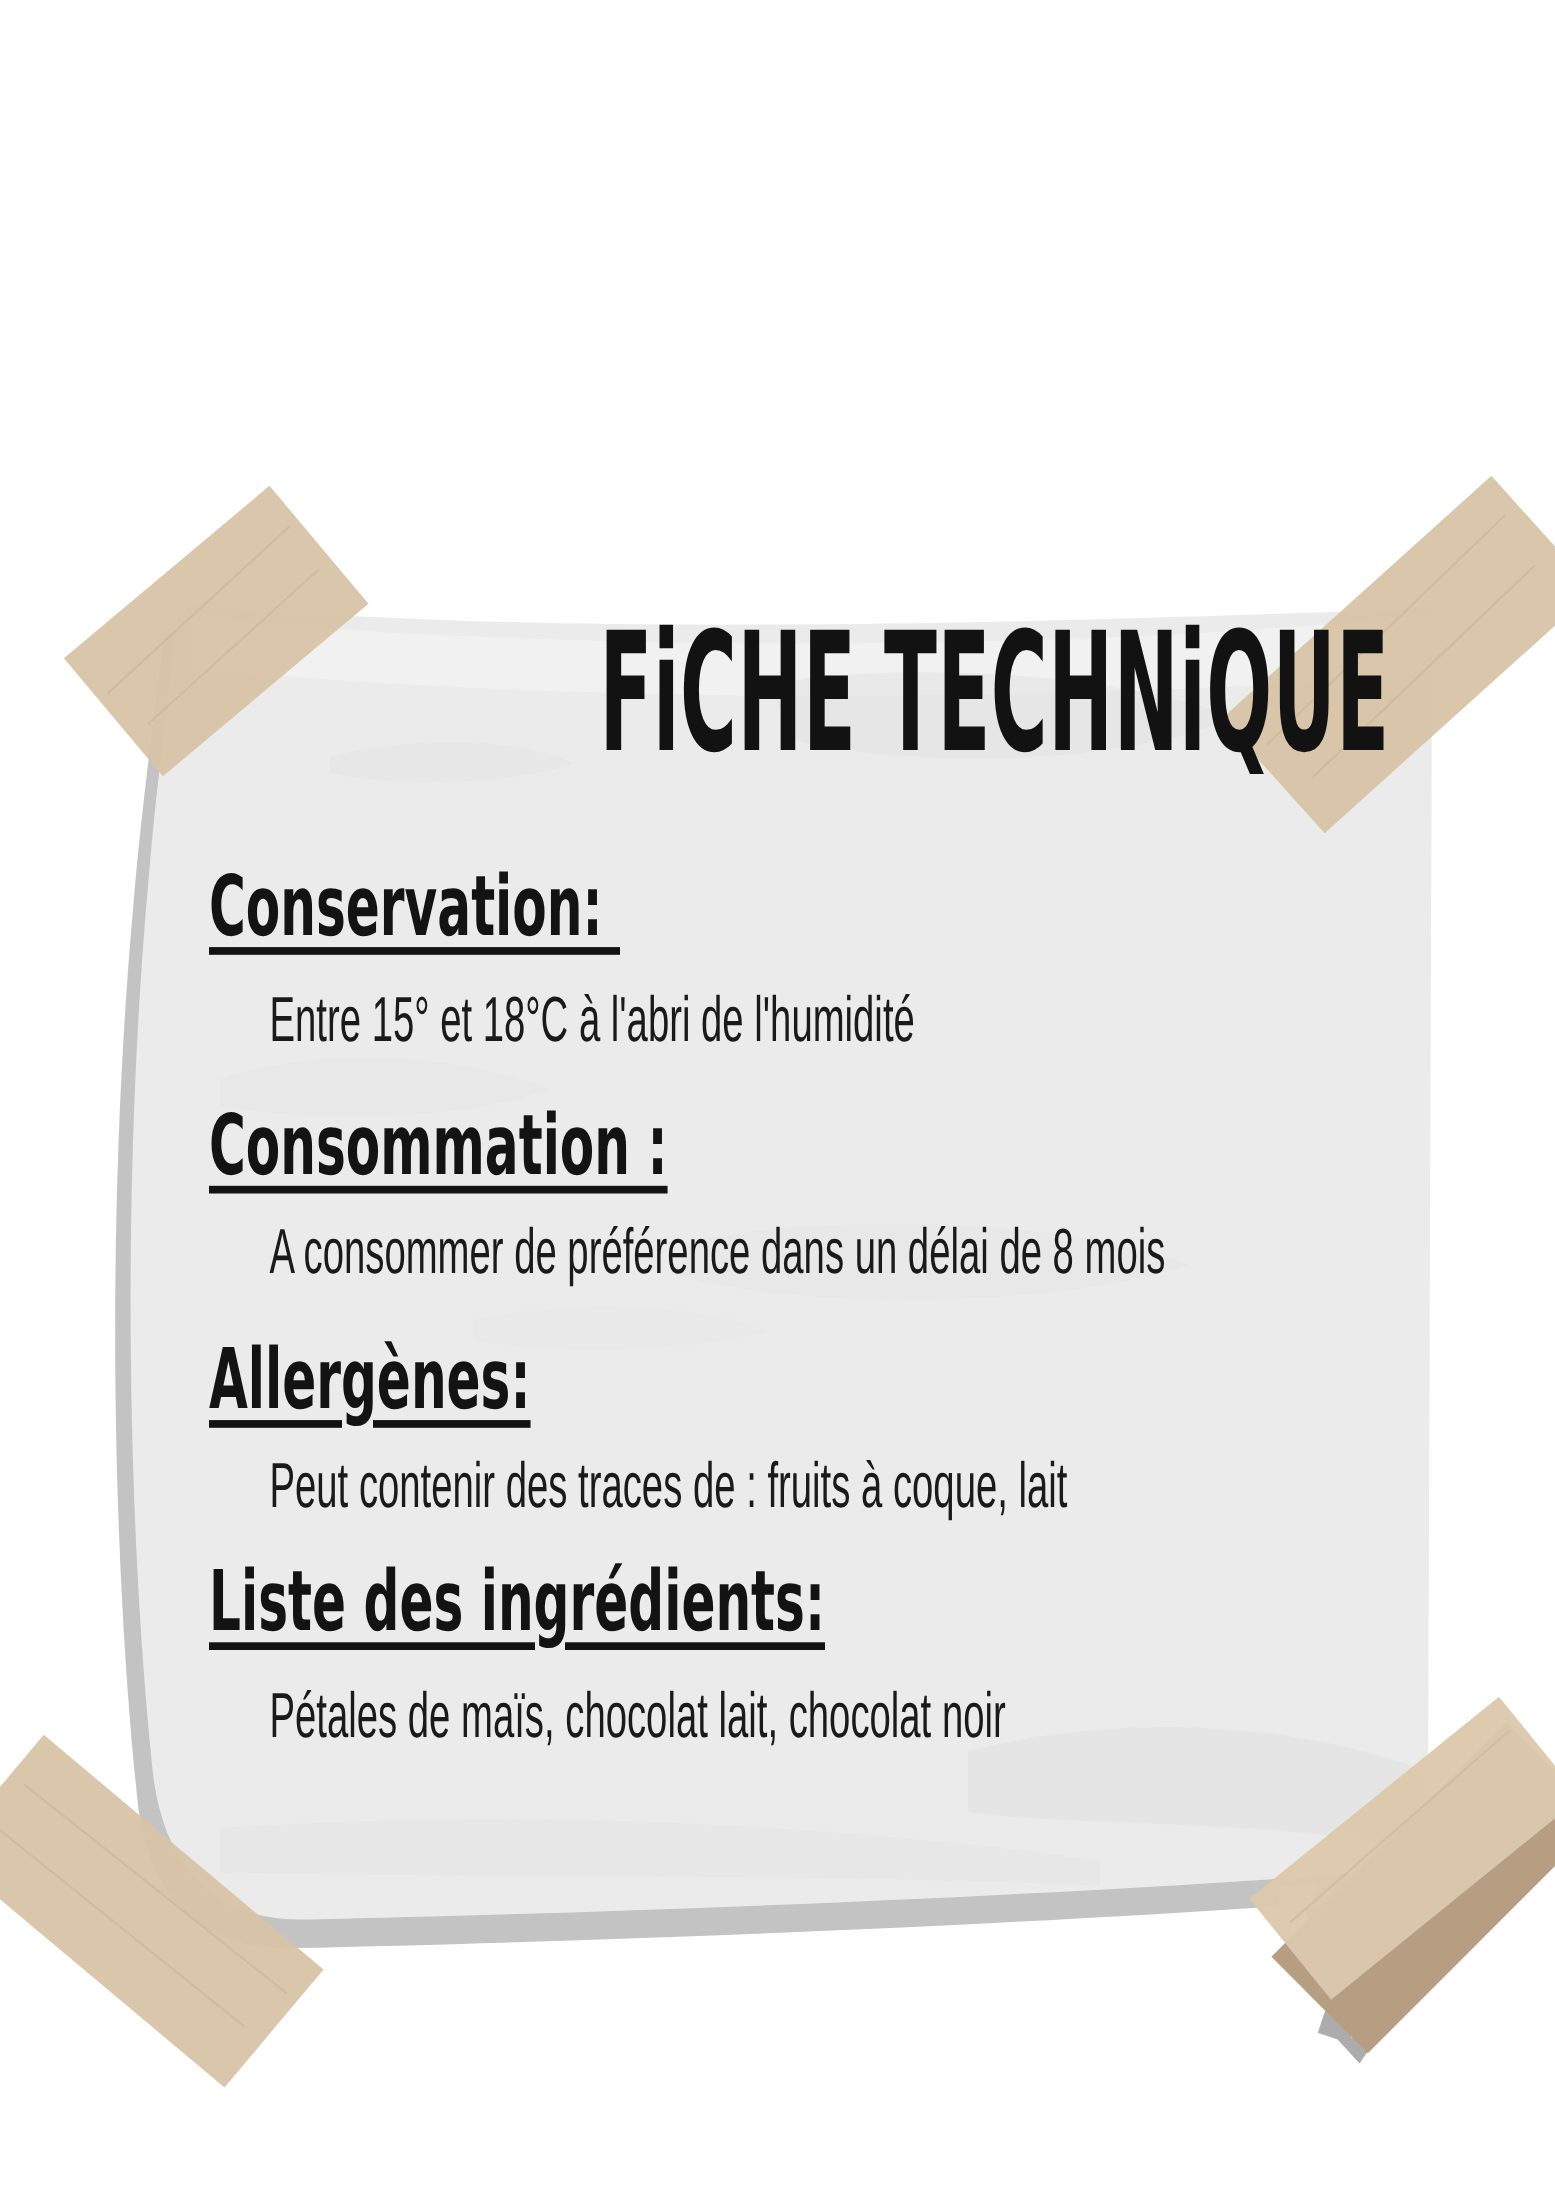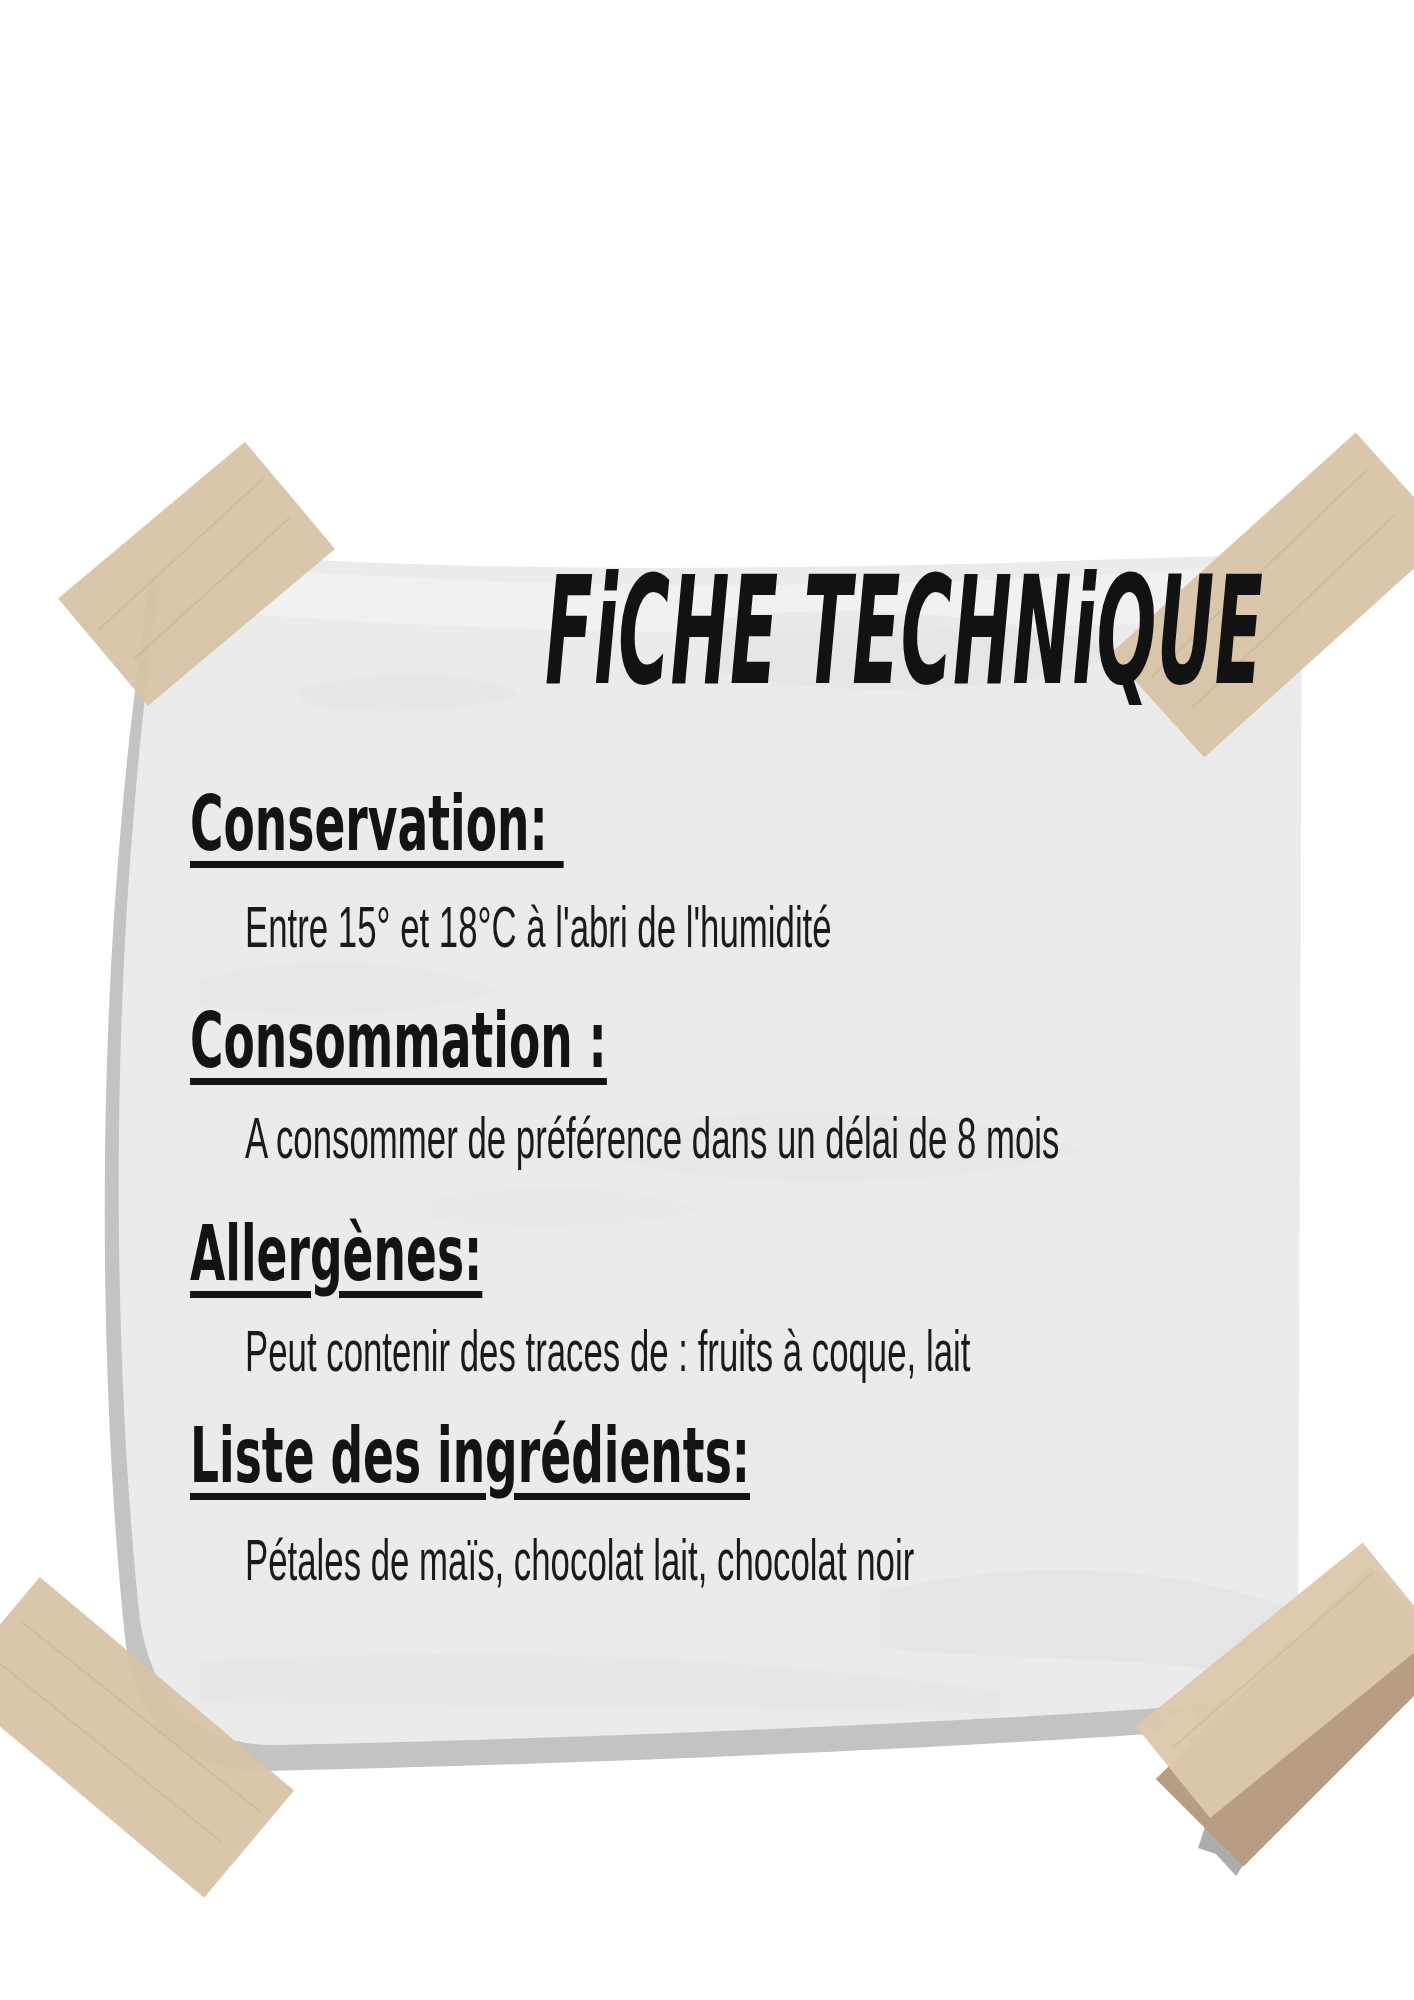--- a/index.html
+++ b/index.html
@@ -4,21 +4,21 @@
 <style>
   html,body{margin:0;padding:0;}
   body{
     width:1414px;height:2000px;position:relative;overflow:hidden;
     background:#ffffff;
     font-family:"Liberation Sans",sans-serif;
   }
   .bg-layer{position:absolute;left:0;top:0;width:1414px;height:2000px;}
   
   .title-wrap{
-    position:absolute;left:140px;top:556px;width:1135px;text-align:right;font-style:italic;
+    position:absolute;left:140px;top:556px;width:1135px;text-align:right;
   }
   .title-wrap .title{
     display:inline-block;white-space:pre;
     font-family:"DejaVu Sans",sans-serif;font-weight:bold;
     font-size:150px;line-height:1;letter-spacing:1px;color:#121212;
     transform:scaleX(.47);transform-origin:center top;
   }
   .heading{
     position:absolute;left:190px;white-space:pre;
     font-family:"DejaVu Sans",sans-serif;font-weight:bold;

